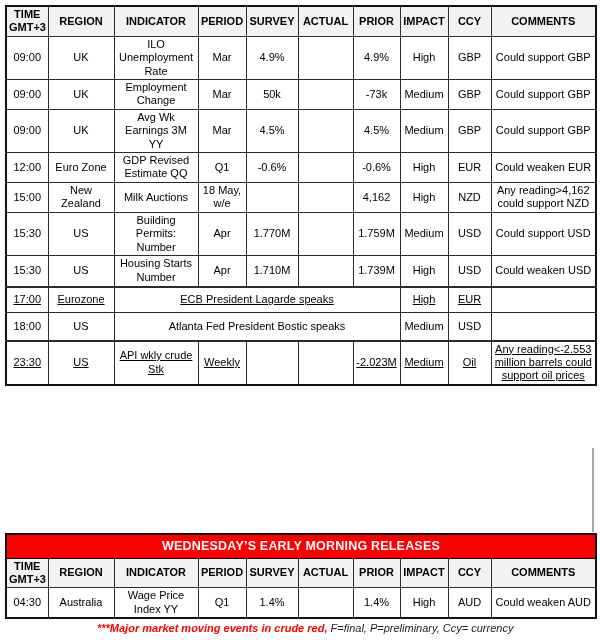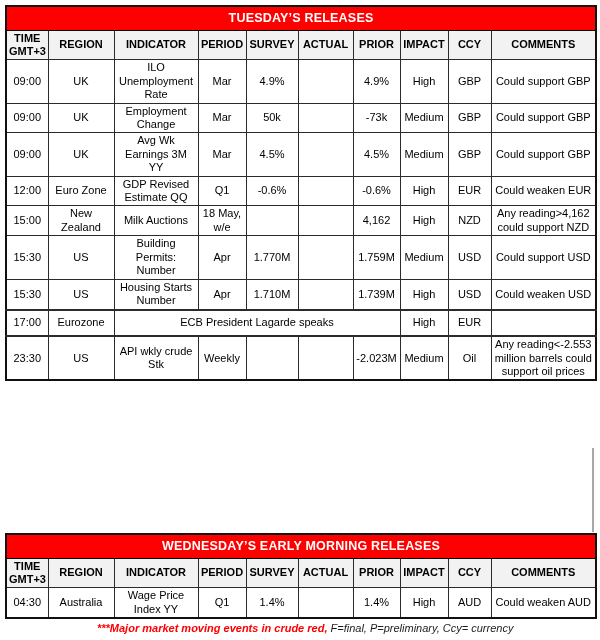--- a/index.html
+++ b/index.html
@@ -50,21 +50,21 @@
     border: 1px solid #000;
     letter-spacing: .2px;
   }
   tr.header-row th {
     background: #f2f2f2;
     font-weight: 700;
     height: 29px;
     white-space: pre-line;
   }
   tbody td { background: #fff; }
-  tr.sep-top td { border-top-width: 2px; }
+  tr.sep-top td { border-top-width: 2px; text-decoration: underline; }
 
   .footnote {
     position: absolute;
     top: 622px; left: 97px;
     font-size: 11px;
     font-style: italic;
     white-space: nowrap;
   }
   .footnote .fn-red { color: #fe0000; font-weight: 700; }
   .footnote .fn-normal { color: #1c1c1c; font-weight: 400; }
@@ -88,23 +88,20 @@
         <col class="c-indicator">
         <col class="c-period">
         <col class="c-survey">
       <col class="c-actual">
         <col class="c-prior">
         <col class="c-impact">
         <col class="c-ccy">
         <col class="c-comments">
     </colgroup>
     <thead>
-      <tr class="title-row">
-        <th colspan="10">TUESDAY’S RELEASES</th>
-      </tr>
       <tr class="header-row">
         <th>TIME
 GMT+3</th>
         <th>REGION</th>
         <th>INDICATOR</th>
         <th>PERIOD</th>
         <th>SURVEY</th>
         <th>ACTUAL</th>
         <th>PRIOR</th>
         <th>IMPACT</th>
@@ -196,20 +193,28 @@
         <td>High</td>
         <td>USD</td>
         <td>Could weaken USD</td>
       </tr>
       <tr style="height:26px" class="sep-top">
         <td>17:00</td>
         <td>Eurozone</td>
         <td colspan="5">ECB President Lagarde speaks</td>
         <td>High</td>
         <td>EUR</td>
+        <td></td>
+      </tr>
+      <tr style="height:28px">
+        <td>18:00</td>
+        <td>US</td>
+        <td colspan="5">Atlanta Fed President Bostic speaks</td>
+        <td>Medium</td>
+        <td>USD</td>
         <td></td>
       </tr>
       <tr style="height:43px" class="sep-top">
         <td>23:30</td>
         <td>US</td>
         <td>API wkly crude Stk</td>
         <td>Weekly</td>
         <td></td>
         <td></td>
         <td>-2.023M</td>

